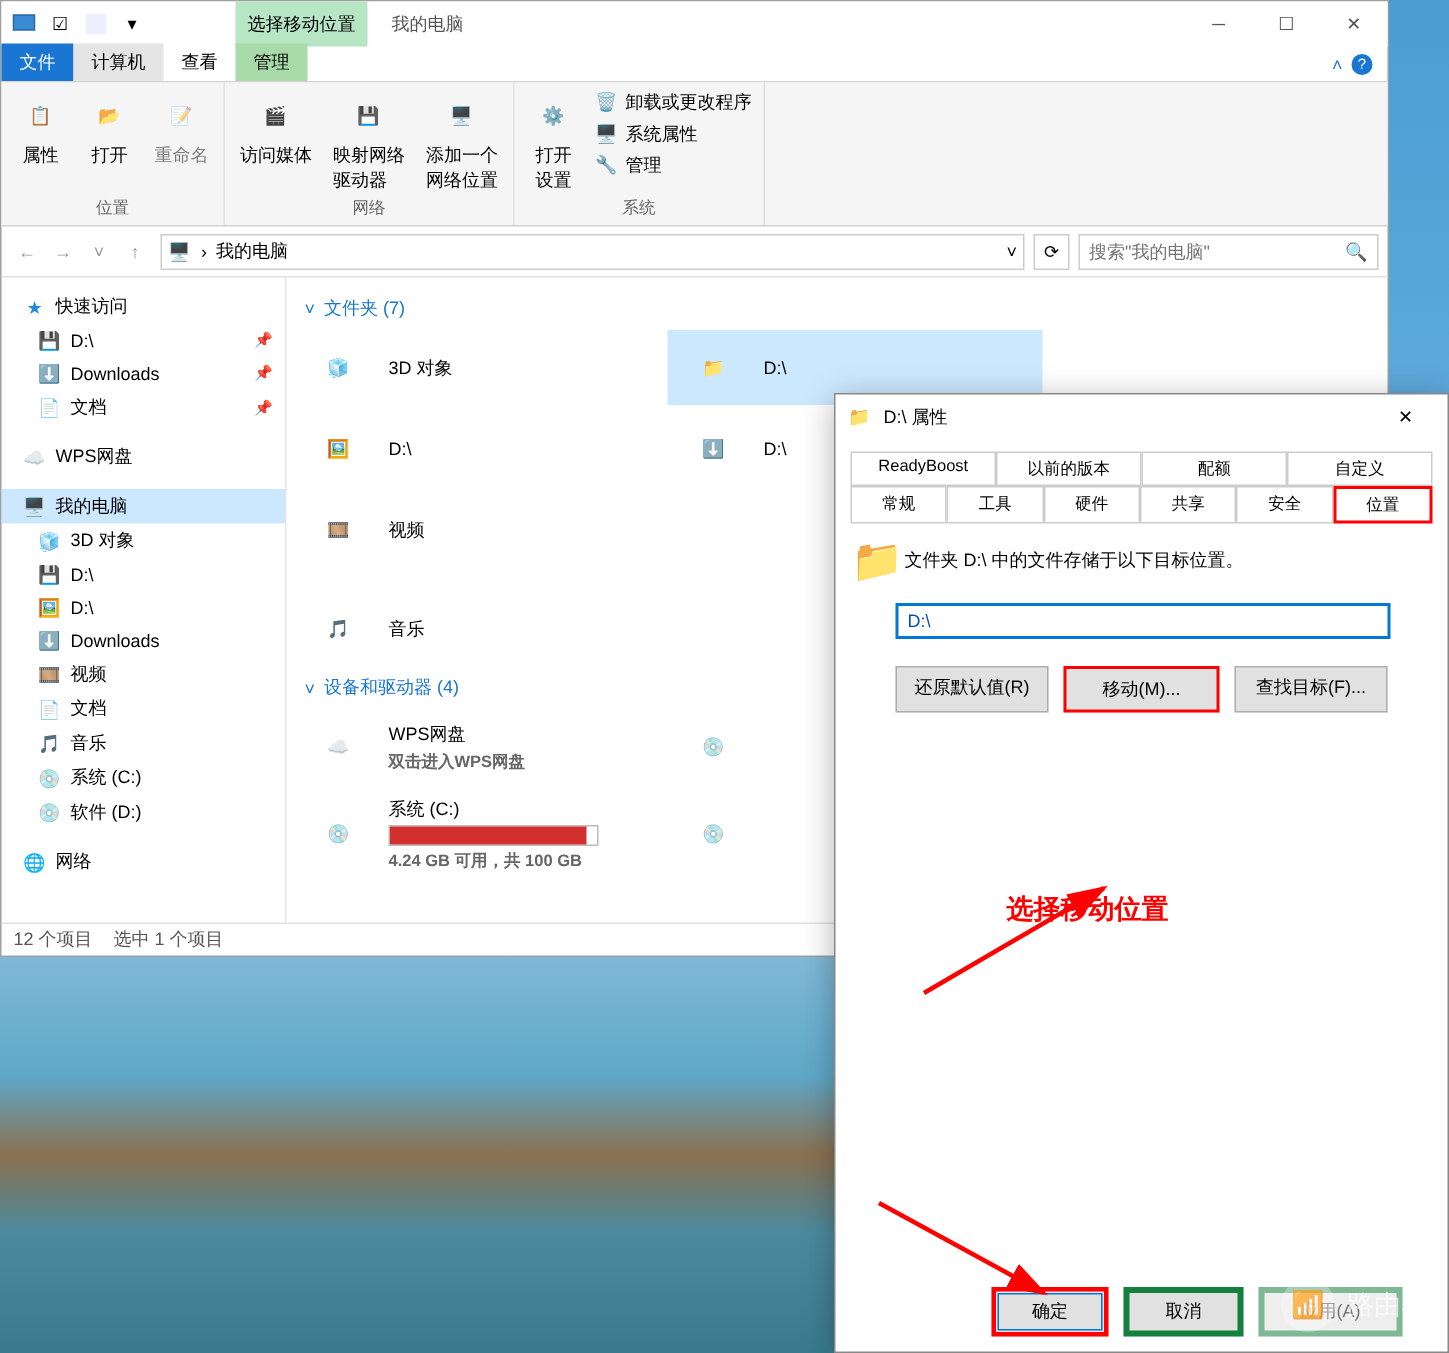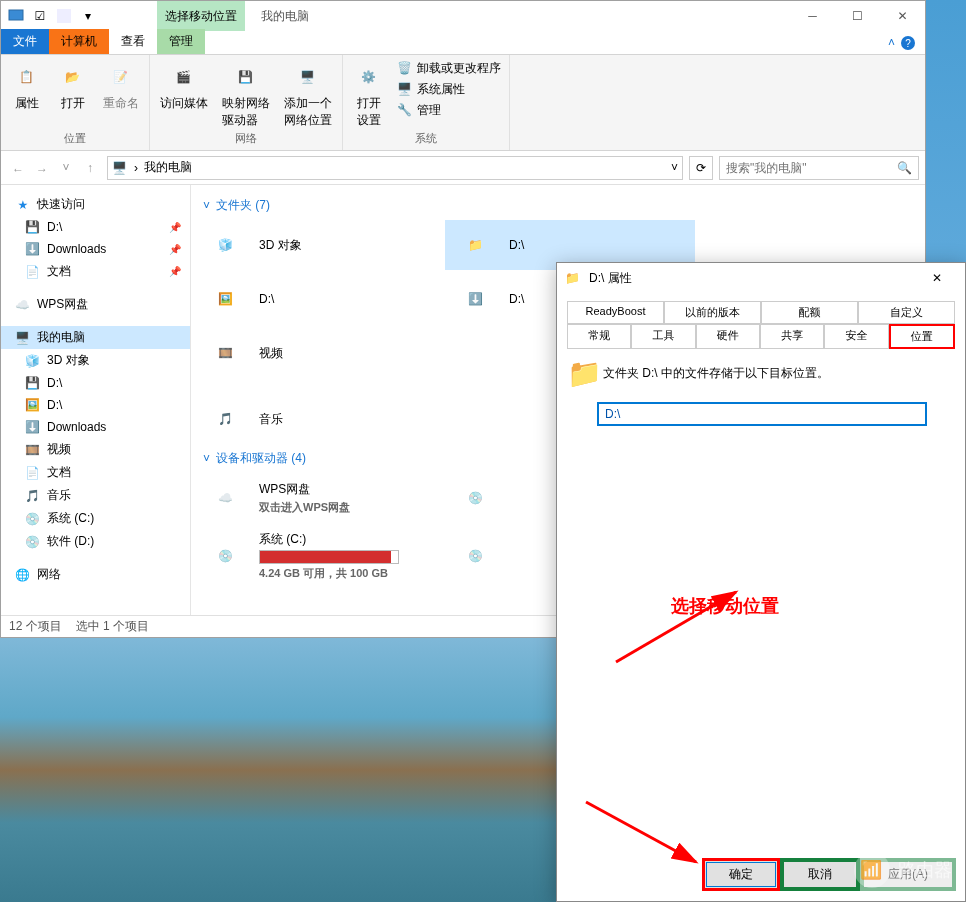--- a/index.html
+++ b/index.html
@@ -8,21 +8,21 @@
 .titlebar { height: 30px; display: flex; align-items: center; background: #fff; }
 .qat { display: flex; align-items: center; gap: 6px; padding-left: 6px; }
 .qat-icon { width: 18px; height: 18px; display: inline-flex; align-items: center; justify-content: center; }
 .tools-tab { background: #b6e6c4; padding: 0px 8px; margin-left: 60px; font-size: 11px; display:flex; flex-direction:column; align-items:center; height:30px; justify-content:center; }
 .title-text { margin-left: 16px; color: #555; }
 .win-controls { margin-left: auto; display: flex; }
 .win-btn { width: 45px; height: 30px; display: flex; align-items: center; justify-content: center; color: #555; }
 .ribbon-tabs { height: 24px; display: flex; align-items: flex-end; border-bottom: 1px solid #d4d4d4; }
 .rtab { padding: 4px 12px; font-family: Liberation Mono, monospace; }
 .rtab.file { background: #1976d2; color: #fff; }
-.rtab.active { background: #f97316; }
+.rtab.active { background: #e5e5e5; }
 .rtab.green { background: #a8dba8; }
 .ribbon-help { margin-left: auto; padding: 4px 10px; color: #1976d2; display:flex; gap:6px; align-items:center; }
 .ribbon { height: 96px; background: #f5f5f5; display: flex; border-bottom: 1px solid #d4d4d4; }
 .ribbon-group { display: flex; flex-direction: column; border-right: 1px solid #e0e0e0; padding: 4px 8px; }
 .ribbon-group-items { display: flex; flex: 1; align-items: flex-start; gap: 10px; }
 .ribbon-btn { display: flex; flex-direction: column; align-items: center; gap: 2px; padding: 2px; }
 .ribbon-btn .ico { width: 32px; height: 32px; display: flex; align-items: center; justify-content: center; }
 .ribbon-btn-sm { display: flex; align-items: center; gap: 4px; padding: 1px 0; }
 .ribbon-btn-sm .ico-sm { width: 16px; height: 16px; }
 .ribbon-group-label { text-align: center; font-size: 11px; color: #666; }
@@ -62,21 +62,21 @@
 .dtab.hl { border: 2px solid #ff0000; }
 .dlg-body { flex: 1; padding: 16px 20px; }
 .dlg-row { display: flex; align-items: flex-start; gap: 10px; margin-bottom: 20px; }
 .dlg-desc { line-height: 1.7; margin: 28px 20px; }
 .dlg-input { width: 330px; margin: 0 20px; border: 2px solid #0078d4; padding: 3px 6px; }
 .dlg-input input { width: 100%; border: none; outline: none; color: #0053aa; }
 .dlg-btns { display: flex; gap: 10px; margin: 18px 20px; }
 .dlg-btn { flex: 1; padding: 5px 0; border: 1px solid #adadad; background: #e1e1e1; text-align: center; }
 .dlg-btn.hl { border: 2px solid #ff0000; }
 .annotation { position: absolute; color: #ff0000; font-size: 18px; font-weight: bold; pointer-events: none; }
-.dlg-foot { margin-top: auto; display: flex; justify-content: flex-end; padding: 10px 9px; }
+.dlg-foot { margin-top: auto; display: flex; justify-content: flex-end; gap: 10px; padding: 10px 30px; }
 .dlg-foot button { padding: 4px 24px; border: 4px solid #15803d; background: #e1e1e1; }
 .dlg-foot button.ok { border: 3px solid #ff0000; outline: 1px solid #0078d4; outline-offset: -5px; }
 .arrow-svg { position: absolute; pointer-events: none; }
 .watermark { position: absolute; right: 14px; bottom: 14px; color: rgba(255,255,255,0.65); display:flex; align-items:center; gap:8px;}
 .watermark .wcirc { width:36px; height:36px; border-radius:50%; background:rgba(255,255,255,0.3); display:flex; align-items:center; justify-content:center; font-size:18px;}
 </style>
 </head>
 <body>
 
 <div class="explorer">
@@ -369,20 +369,25 @@
     </div>
   </div>
   <div class="dlg-body">
     <div class="dlg-row">
       <span class="ico16" style="font-size:28px">📁</span>
       <span>文件夹 D:\ 中的文件存储于以下目标位置。</span>
     </div>
     <div class="dlg-input">
       <input value="D:\" style="">
     </div>
+    <div class="dlg-btns">
+      <div class="dlg-btn">还原默认值(R)</div>
+      <div class="dlg-btn hl">移动(M)...</div>
+      <div class="dlg-btn">查找目标(F)...</div>
+    </div>
   </div>
   <div class="dlg-foot">
     <button class="ok">确定</button>
     <button>取消</button>
     <button style="opacity:0.55">应用(A)</button>
   </div>
 </div>
 
 <div class="annotation" style="left:671px;top:594px">选择移动位置</div>
 <svg class="arrow-svg" style="left:556px;top:262px" width="410" height="640">

